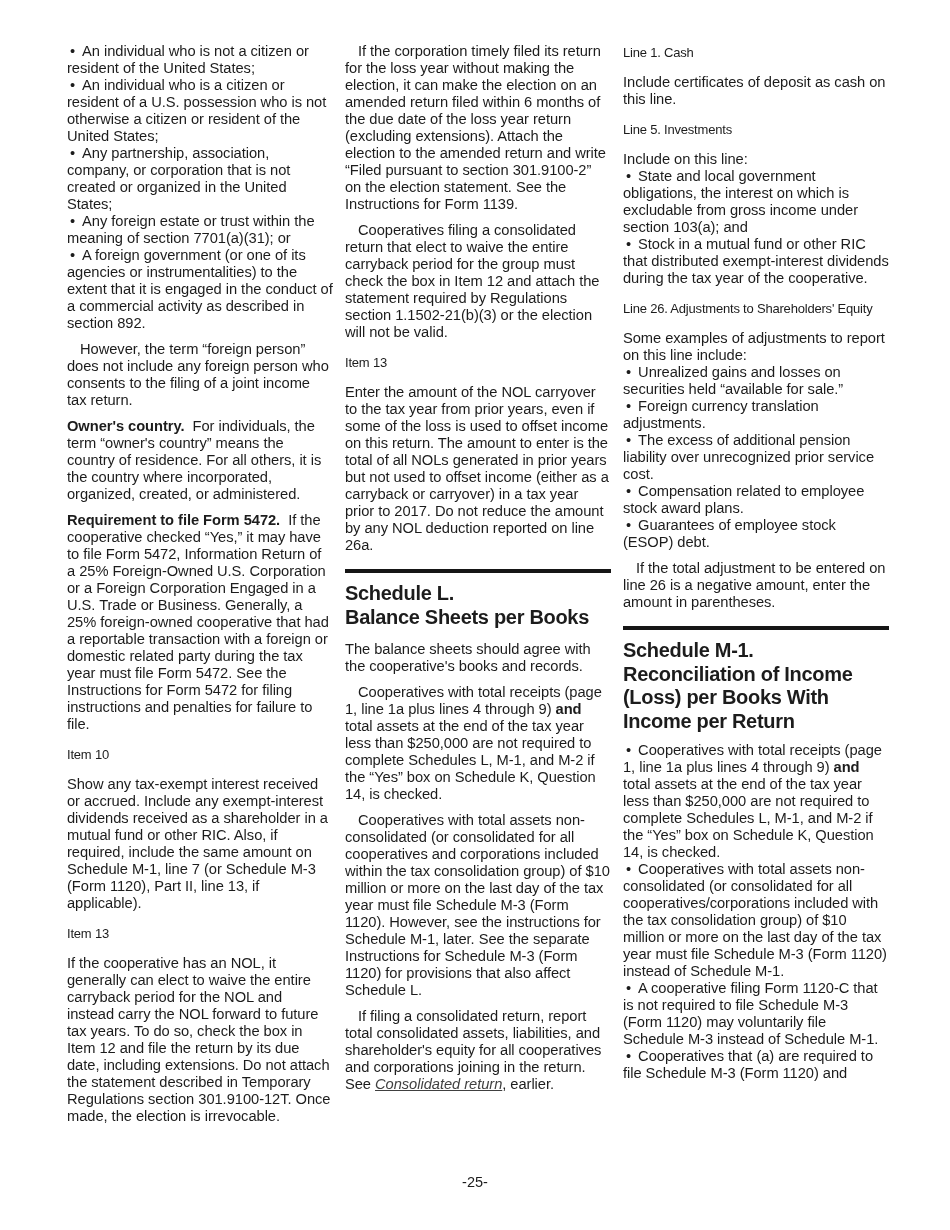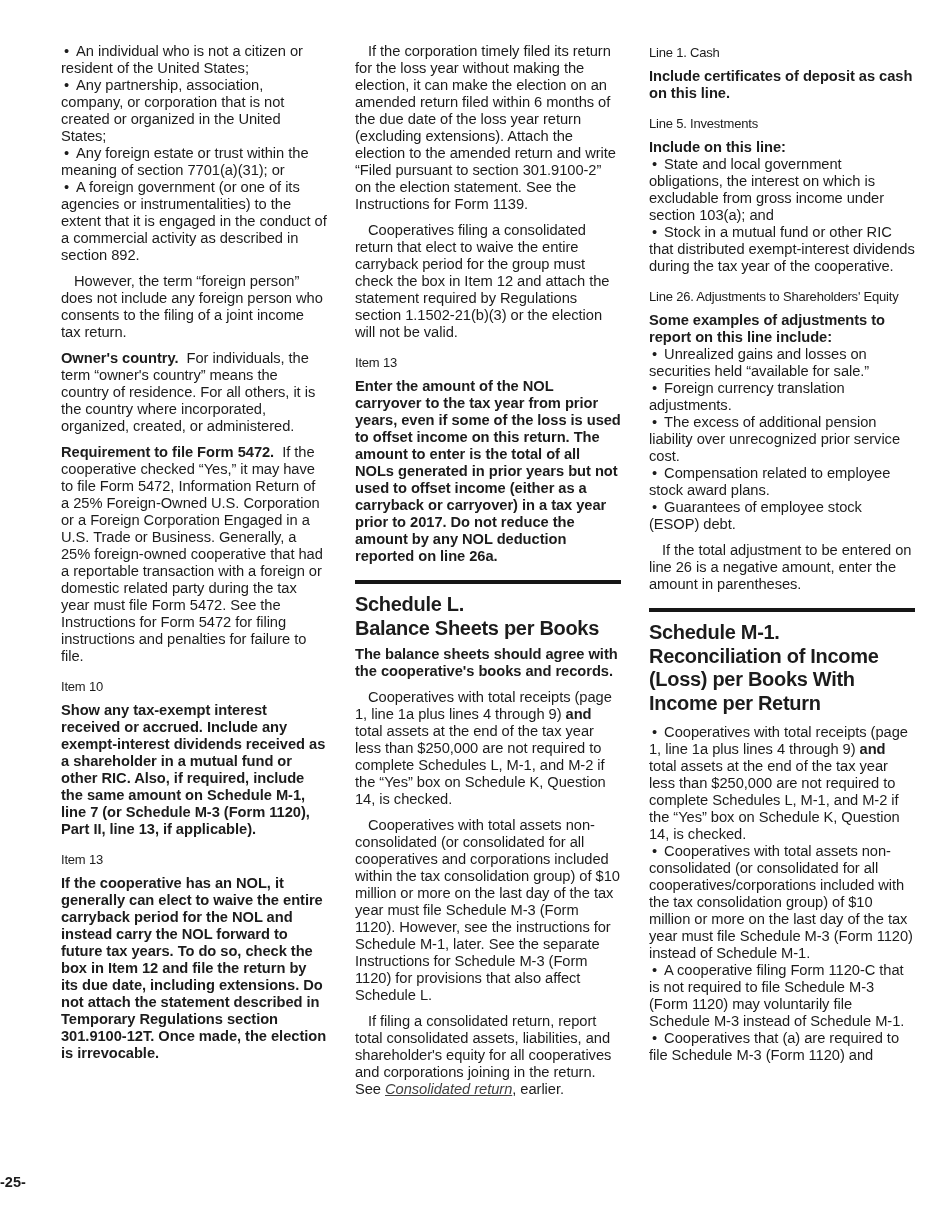--- a/index.html
+++ b/index.html
@@ -1,43 +1,44 @@
 <!DOCTYPE html>
 <html><head>
 <meta charset="utf-8">
 <style>
   html,body{margin:0;padding:0;background:#ffffff;}
   .page{
     position:relative;width:950px;height:1230px;background:#ffffff;
     box-sizing:border-box;padding:43px 61px 0 61px;
     font-family:"Liberation Sans",sans-serif;color:#1c1c1c;overflow:hidden;
   }
-  .cols{display:flex;gap:28px;}
+  .cols{display:flex;gap:12px;justify-content:flex-end;}
   .col{width:266px;flex:0 0 266px;font-size:14.7px;line-height:17px;letter-spacing:-0.05px;}
   .col > :first-child{margin-top:0;}
   .para{margin:9px 0 0 0;}
-  .after-head{margin-top:6px;font-weight:bold;}
+  .after-head{margin-top:12px;}
   .indent{text-indent:13px;}
   .bullet{margin:0;text-indent:3px;}
   .bullet.mt{margin-top:9px;}
   .blt{margin-right:7px;}
   h3.item{font-size:13px;line-height:19px;margin:12px 0 1px 0;letter-spacing:-0.2px;font-weight:normal;}
   h2.section{font-size:20px;line-height:23.5px;margin:6px 0 1px 0;letter-spacing:-0.3px;font-weight:bold;white-space:pre-line;}
   .rule{height:4px;background:#161616;margin:15px 0 9px 0;}
   a.link{color:#404040;font-style:italic;text-decoration:underline;cursor:pointer;}
-  .footer{position:absolute;left:0;bottom:40px;width:100%;font-weight:bold;font-size:14.5px;}
+  .footer{position:absolute;left:0;bottom:40px;width:100%;text-align:center;font-weight:normal;font-size:14.5px;}
 </style>
 </head>
 <body>
 
 <div class="page">
   <div class="cols">
 
     <div class="col">
       <p class="bullet"><span class="blt">•</span><span>An individual who is not a citizen or resident of the United States;</span></p>
+      <p class="bullet"><span class="blt">•</span><span>An individual who is a citizen or resident of a U.S. possession who is not otherwise a citizen or resident of the United States;</span></p>
       <p class="bullet"><span class="blt">•</span><span>Any partnership, association, company, or corporation that is not created or organized in the United States;</span></p>
       <p class="bullet"><span class="blt">•</span><span>Any foreign estate or trust within the meaning of section 7701(a)(31); or</span></p>
       <p class="bullet"><span class="blt">•</span><span>A foreign government (or one of its agencies or instrumentalities) to the extent that it is engaged in the conduct of a commercial activity as described in section 892.</span></p>
 
       <p class="para indent">However, the term “foreign person” does not include any foreign person who consents to the filing of a joint income tax return.</p>
 
       <p class="para"><b>Owner's country.</b><span>&nbsp; For individuals, the term “owner's country” means the country of residence. For all others, it is the country where incorporated, organized, created, or administered.</span></p>
 
       <p class="para"><b>Requirement to file Form 5472.</b><span>&nbsp; If the cooperative checked “Yes,” it may have to file Form 5472, Information Return of a 25% Foreign-Owned U.S. Corporation or a Foreign Corporation Engaged in a U.S. Trade or Business. Generally, a 25% foreign-owned cooperative that had a reportable transaction with a foreign or domestic related party during the tax year must file Form 5472. See the Instructions for Form 5472 for filing instructions and penalties for failure to file.</span></p>
 

